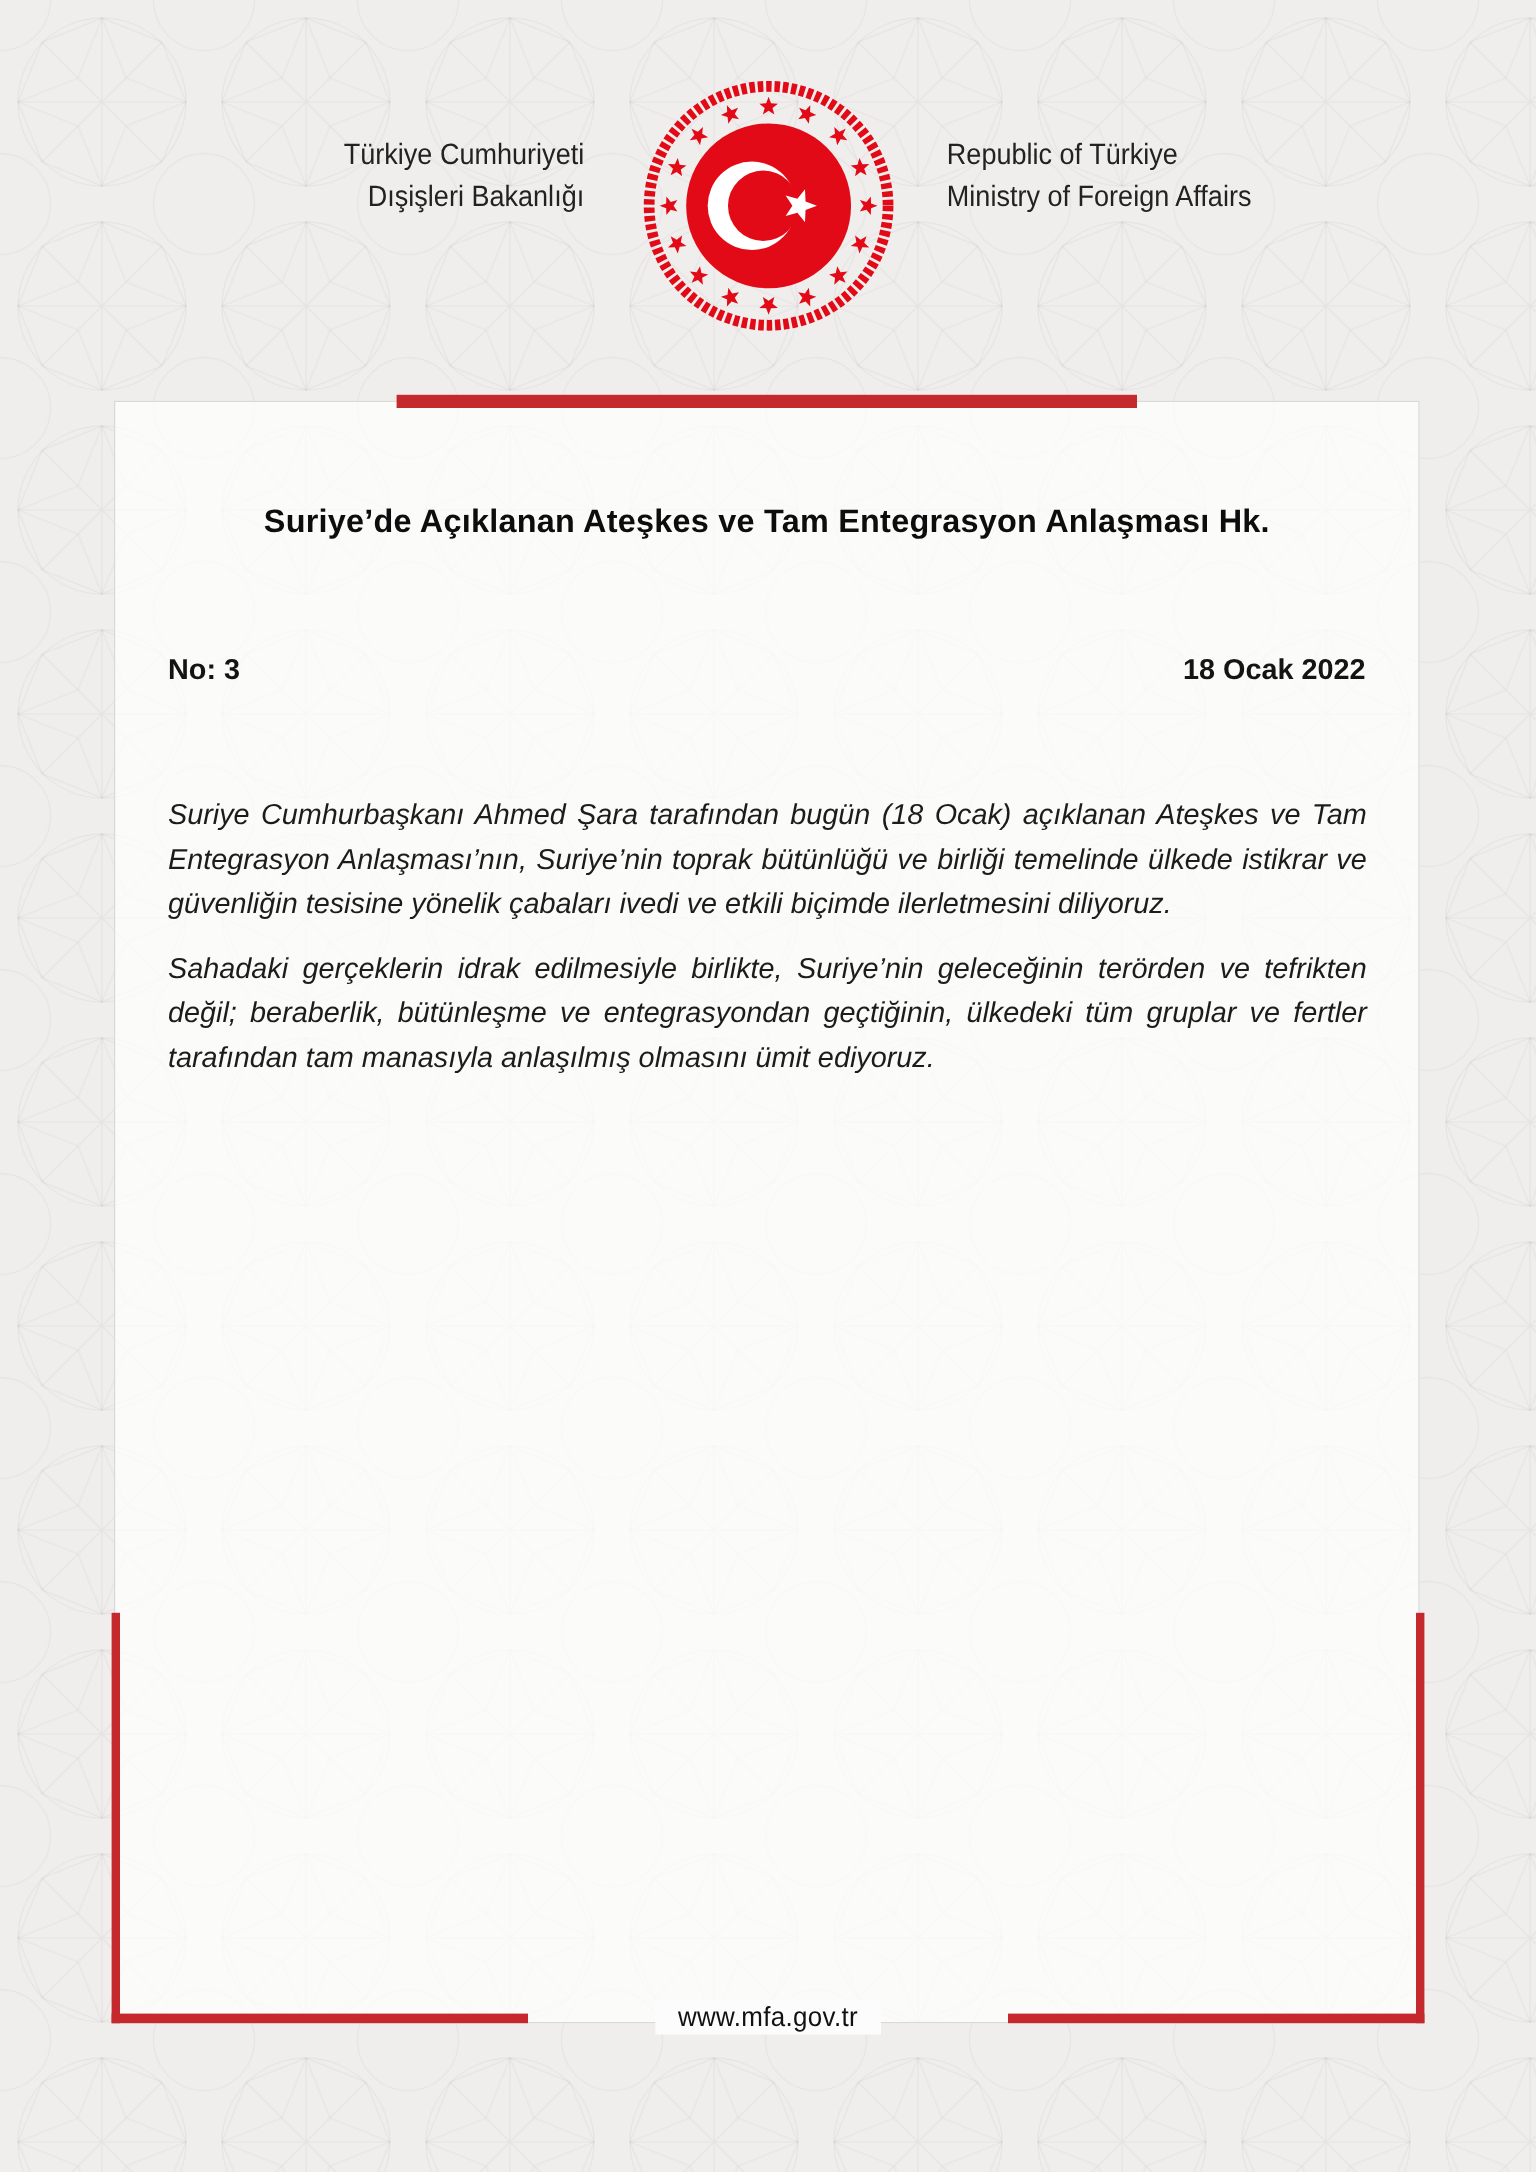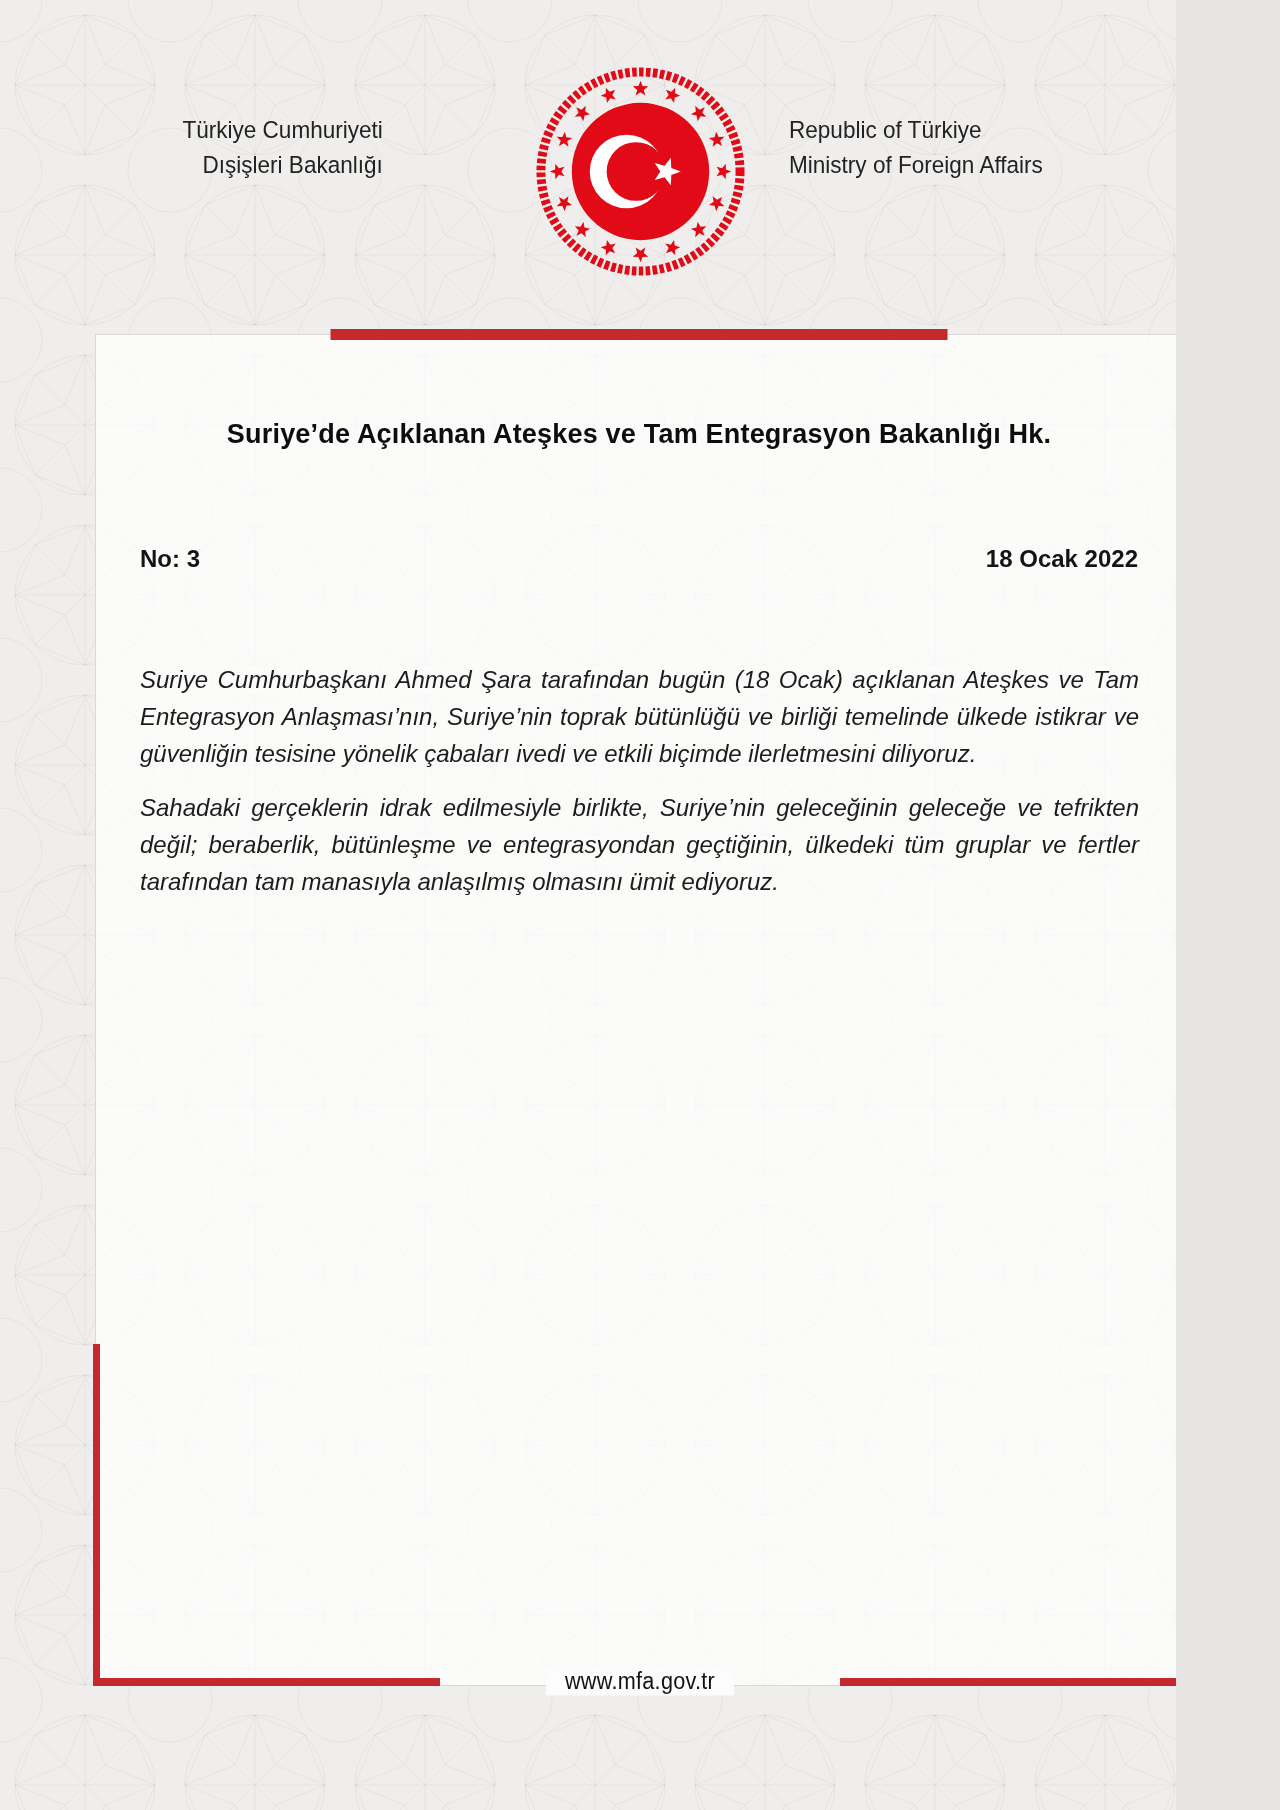--- a/index.html
+++ b/index.html
@@ -1,16 +1,16 @@
 <!DOCTYPE html>
 <html><head>
 <meta charset="utf-8">
 <style>
   html,body{margin:0;padding:0;background:#E6E5E3;}
-  .page{position:relative;width:1176px;height:1810px;overflow:hidden;
+  .page{position:relative;width:1280px;height:1810px;overflow:hidden;
         background:#EFEEEC;font-family:"Liberation Sans",sans-serif;color:#1C1C1C;}
   .bg-pattern{position:absolute;inset:0;width:100%;height:100%;}
 
   
   .org{position:absolute;top:112px;font-size:24.5px;line-height:35px;color:#222;}
   .org-left{right:793px;text-align:right;transform:scaleX(.92);transform-origin:right center;}
   .org-right{left:789px;text-align:left;transform:scaleX(.92);transform-origin:left center;}
   .emblem{position:absolute;left:531px;top:62px;width:219px;height:219px;}
 
   
@@ -100,30 +100,30 @@
   </svg>
 
   <div class="org org-right">
     <div>Republic of Türkiye</div>
     <div>Ministry of Foreign Affairs</div>
   </div>
 
   <div class="card">
     <div class="divider"></div>
 
-    <div class="doc-title">Suriye’de Açıklanan Ateşkes ve Tam Entegrasyon Bakanlığı Hk.</div>
+    <div class="doc-title">Suriye’de Açıklanan Ateşkes ve Tam Entegrasyon Anlaşması Hk.</div>
 
     <div class="meta">
       <span>No: 3</span>
       <span>18 Ocak 2022</span>
     </div>
 
     <div class="body-text">
       <p>Suriye Cumhurbaşkanı Ahmed Şara tarafından bugün (18 Ocak) açıklanan Ateşkes ve Tam Entegrasyon Anlaşması’nın, Suriye’nin toprak bütünlüğü ve birliği temelinde ülkede istikrar ve güvenliğin tesisine yönelik çabaları ivedi ve etkili biçimde ilerletmesini diliyoruz.</p>
-      <p>Sahadaki gerçeklerin idrak edilmesiyle birlikte, Suriye’nin geleceğinin geleceğe ve tefrikten değil; beraberlik, bütünleşme ve entegrasyondan geçtiğinin, ülkedeki tüm gruplar ve fertler tarafından tam manasıyla anlaşılmış olmasını ümit ediyoruz.</p>
+      <p>Sahadaki gerçeklerin idrak edilmesiyle birlikte, Suriye’nin geleceğinin terörden ve tefrikten değil; beraberlik, bütünleşme ve entegrasyondan geçtiğinin, ülkedeki tüm gruplar ve fertler tarafından tam manasıyla anlaşılmış olmasını ümit ediyoruz.</p>
     </div>
   </div>
 
   <div class="bracket bl-v"></div>
   <div class="bracket bl-h"></div>
   <div class="bracket br-v"></div>
   <div class="bracket br-h"></div>
 
   <div class="footer-label">www.mfa.gov.tr</div>
 

